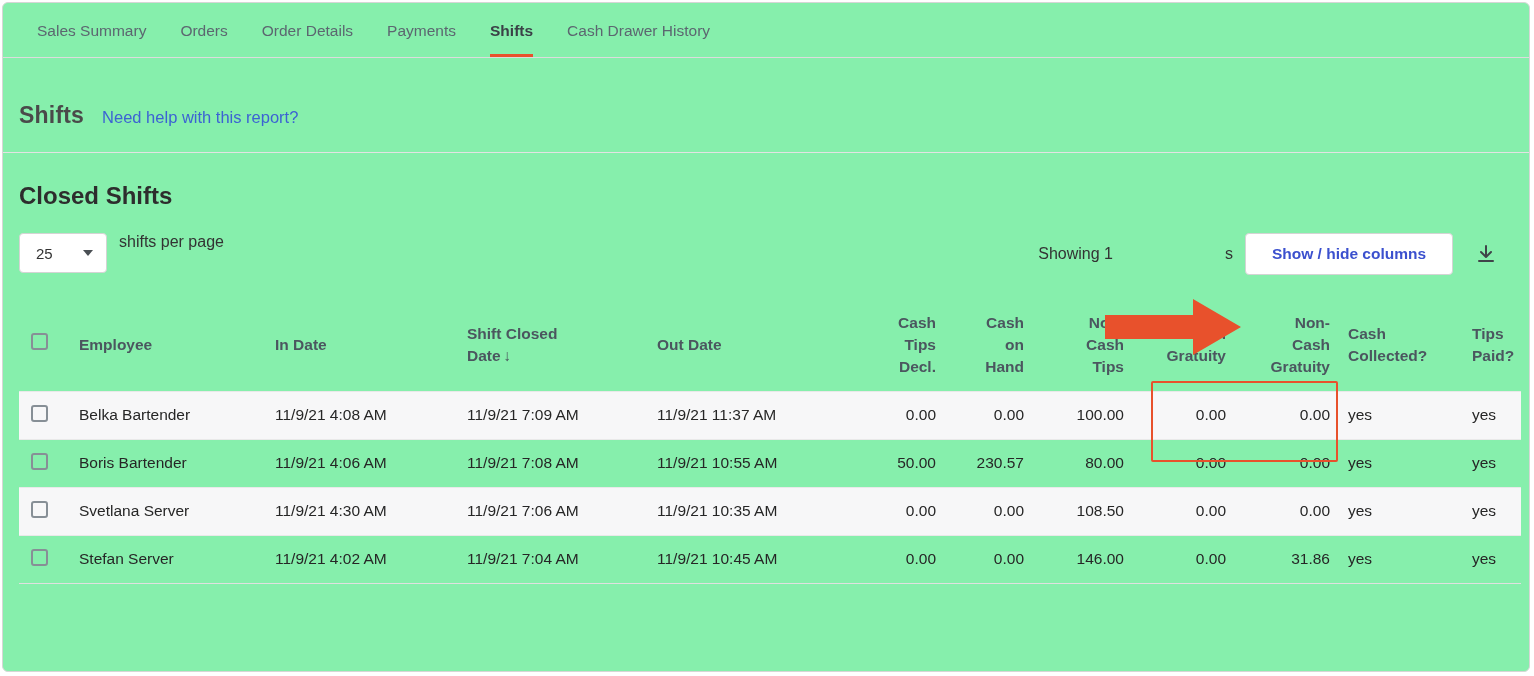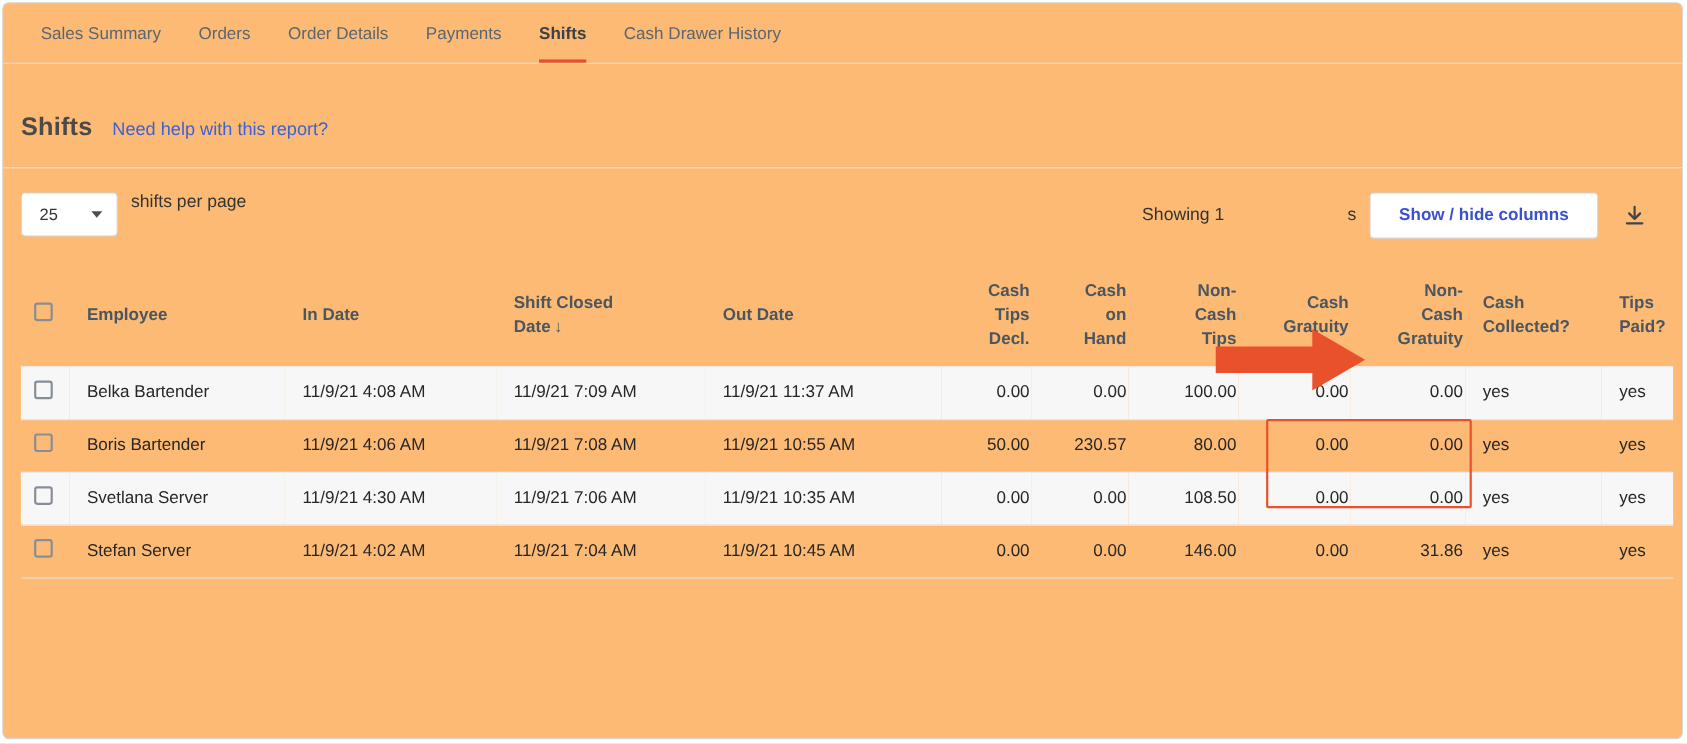--- a/index.html
+++ b/index.html
@@ -11,21 +11,21 @@
   body {
     margin: 0;
     background: #fff;
     font-family: "Liberation Sans", "DejaVu Sans", sans-serif;
     color: #262626;
   }
   .page {
     width: 1528px;
     height: 670px;
     margin: 2px;
-    background: #fdba74;
+    background: #86efac;
     border: 1px solid #d6d6d6;
     border-radius: 6px;
     position: relative;
     overflow: hidden;
   }
 
   
   .tabs {
     display: flex;
     gap: 34px;
@@ -222,20 +222,21 @@
   </nav>
 
   <div class="title-block">
     <h1>Shifts</h1>
     <a class="help-link">Need help with this report?</a>
   </div>
 
   <div class="content">
 
 
+    <h2 class="section-title">Closed Shifts</h2>
 
     <div class="controls-row">
       <div class="per-page-select">
         <span>25</span>
         <span class="caret-down"></span>
       </div>
       <span class="per-page-label">shifts per page</span>
 
       <div class="controls-right">
         <span class="showing-start">Showing 1</span>

